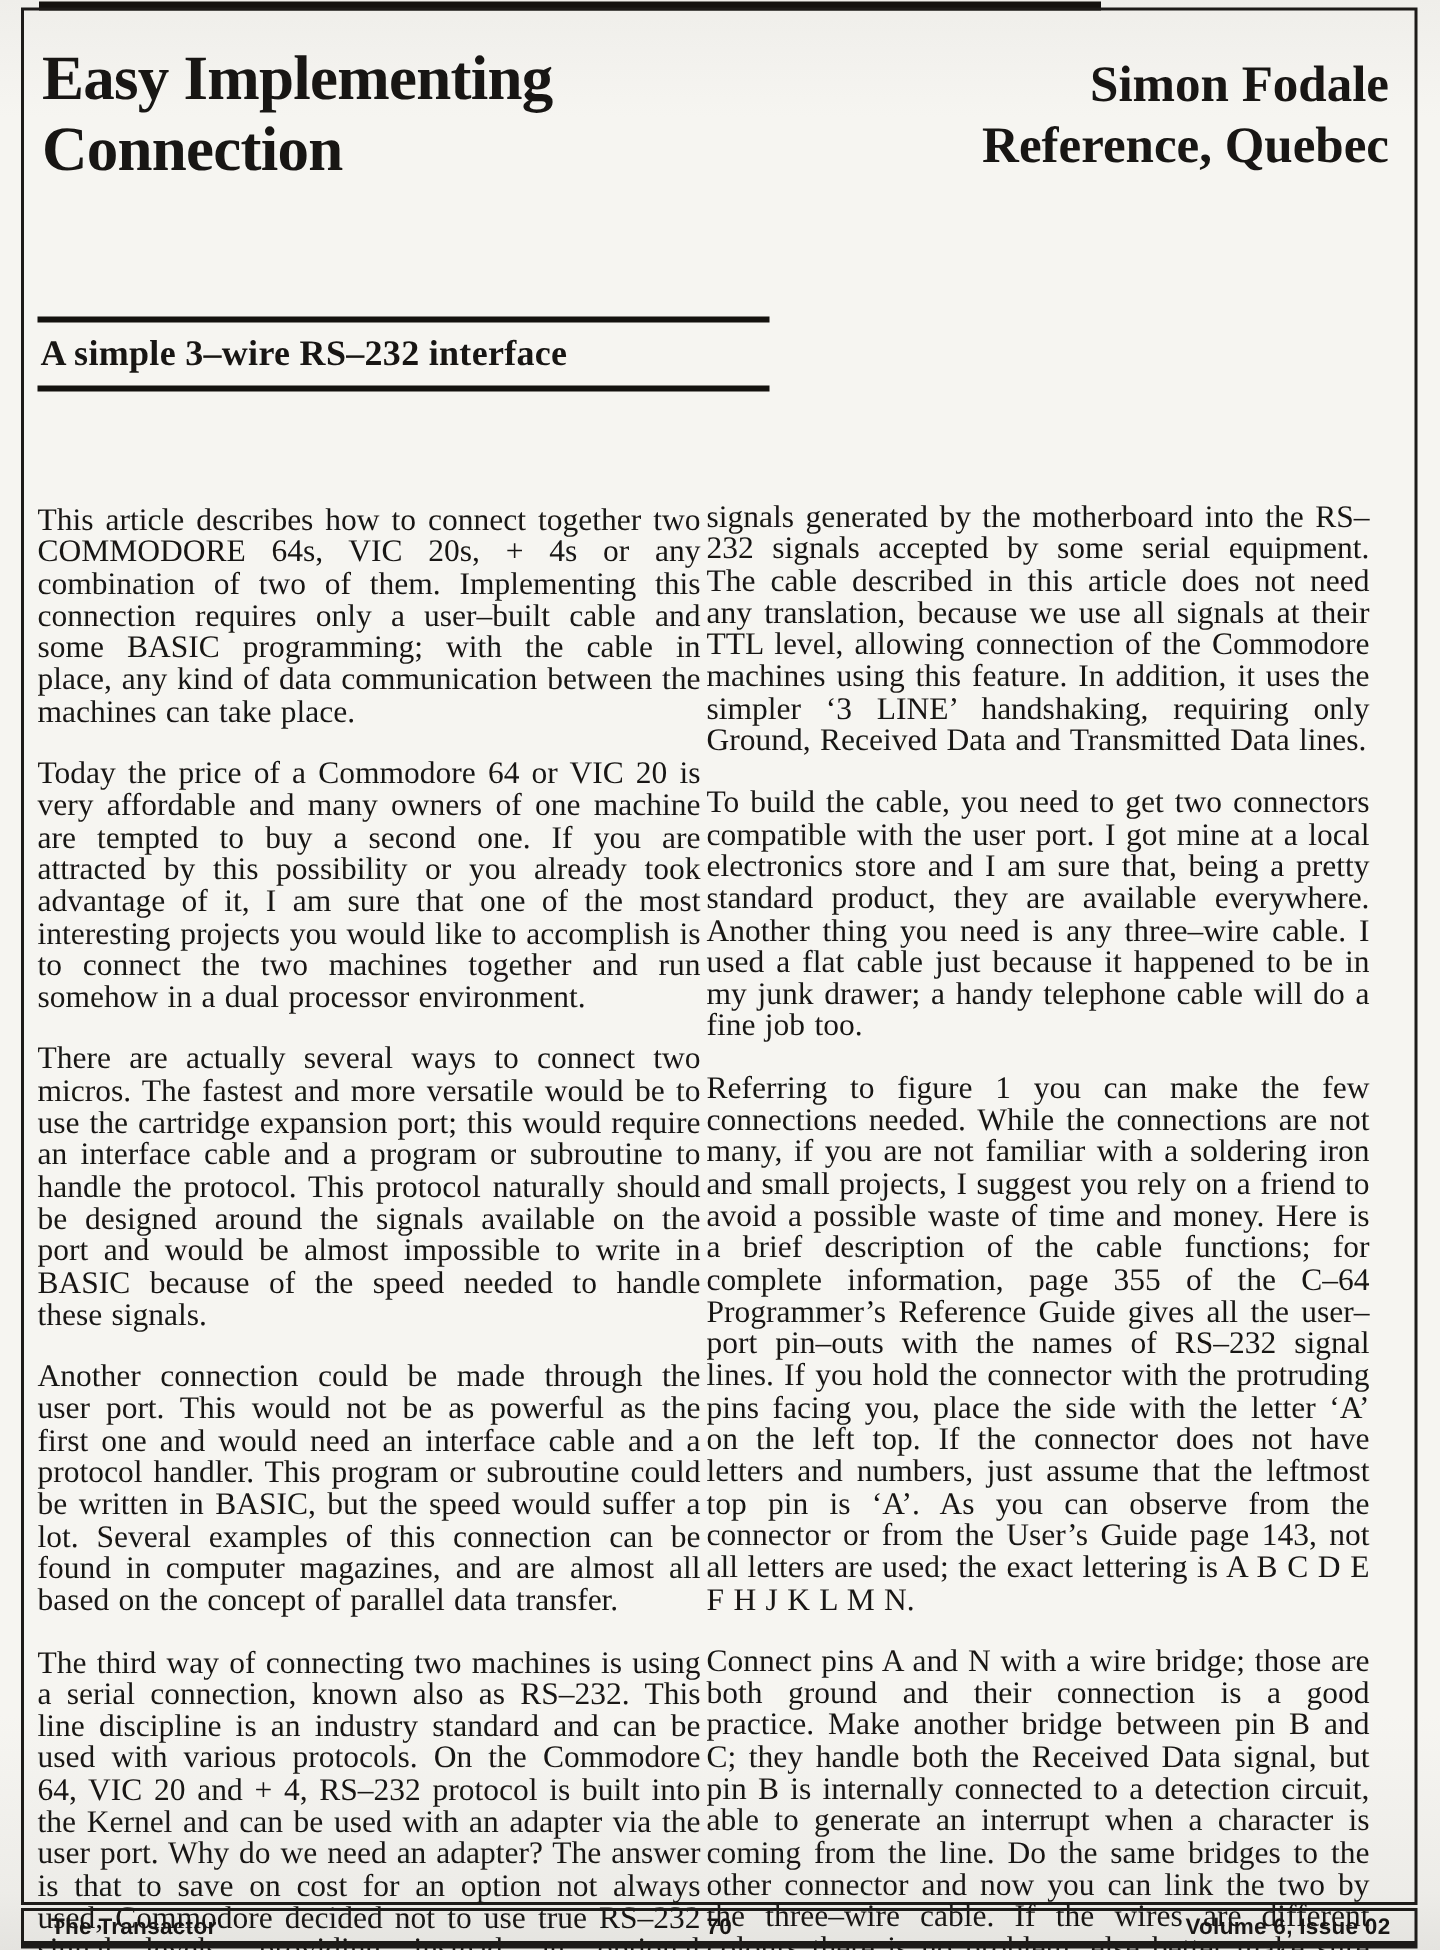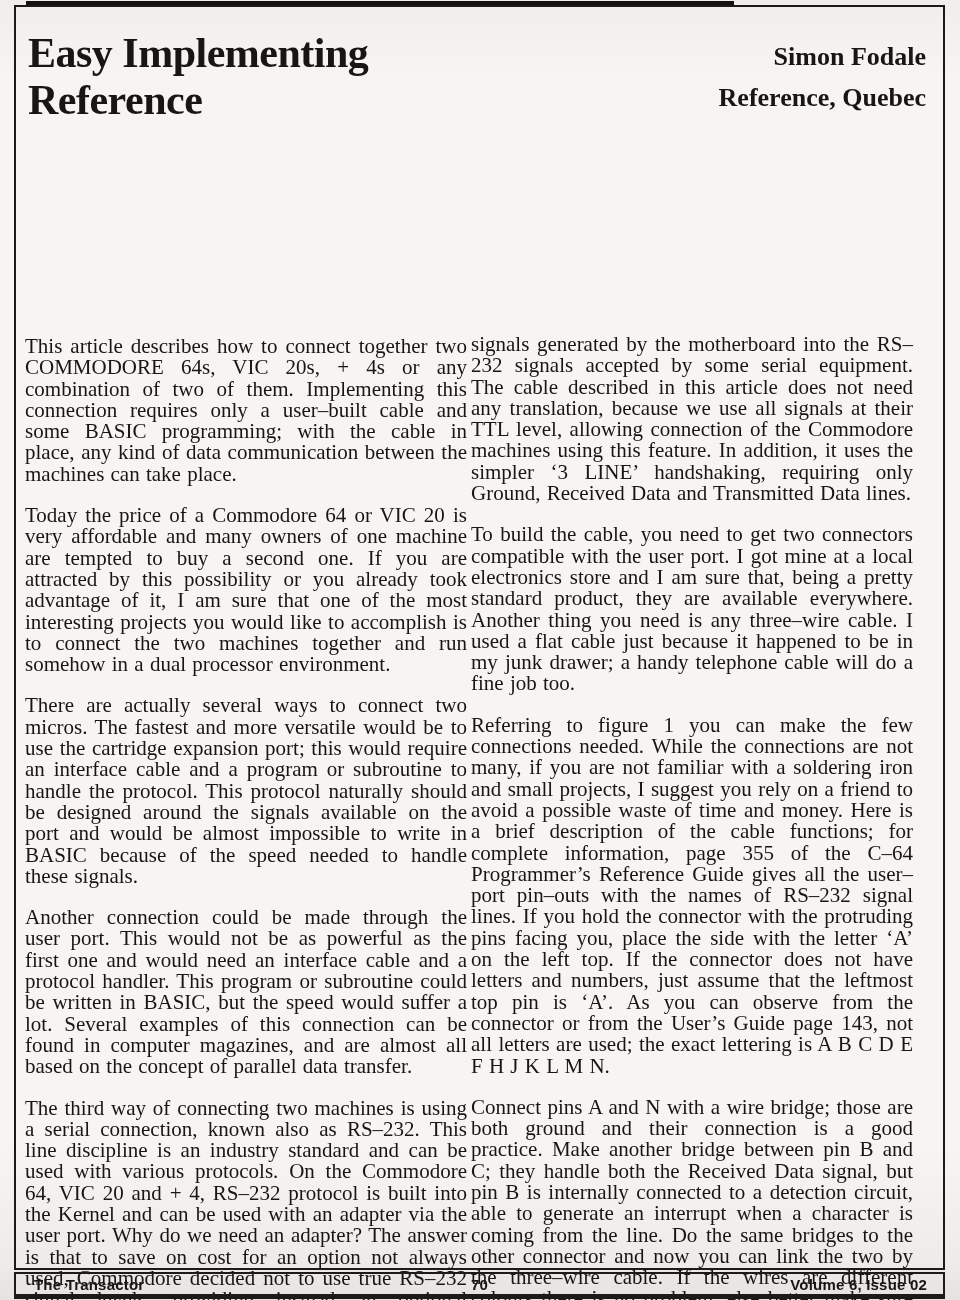--- a/index.html
+++ b/index.html
@@ -31,21 +31,21 @@
     position: absolute;
     left: 28px; top: 30px;
     font-size: 42px; font-weight: bold;
     line-height: 47px; letter-spacing: -0.5px;
     white-space: nowrap;
   }
   .byline {
     position: absolute;
     right: 34px; top: 36px;
     text-align: right;
-    font-size: 26px; font-weight: bold;
+    font-size: 34px; font-weight: bold;
     line-height: 41px;
     white-space: nowrap;
   }
   .subtitle {
     position: absolute;
     left: 25px; top: 211px;
     width: 486px;
     border-top: 4px solid #14120f;
     border-bottom: 4px solid #14120f;
     padding: 8px 0 7px 2px;
@@ -83,28 +83,29 @@
 </head>
 <body>
 
 <div class="page">
 
   <div class="top-rule"></div>
   <div class="frame"></div>
 
   <div class="title">
     <div>Easy Implementing</div>
-    <div>Reference</div>
+    <div>Connection</div>
   </div>
 
   <div class="byline">
     <div>Simon Fodale</div>
     <div>Reference, Quebec</div>
   </div>
 
+  <div class="subtitle">A simple 3–wire RS–232 interface</div>
 
   <div class="col col-left">
     <p>This article describes how to connect together two COMMODORE 64s, VIC 20s, + 4s or any combination of two of them. Implementing this connection requires only a user–built cable and some BASIC programming; with the cable in place, any kind of data communication between the machines can take place.</p>
     <p>Today the price of a Commodore 64 or VIC 20 is very affordable and many owners of one machine are tempted to buy a second one. If you are attracted by this possibility or you already took advantage of it, I am sure that one of the most interesting projects you would like to accomplish is to connect the two machines together and run somehow in a dual processor environment.</p>
     <p>There are actually several ways to connect two micros. The fastest and more versatile would be to use the cartridge expansion port; this would require an interface cable and a program or subroutine to handle the protocol. This protocol naturally should be designed around the signals available on the port and would be almost impossible to write in BASIC because of the speed needed to handle these signals.</p>
     <p>Another connection could be made through the user port. This would not be as powerful as the first one and would need an interface cable and a protocol handler. This program or subroutine could be written in BASIC, but the speed would suffer a lot. Several examples of this connection can be found in computer magazines, and are almost all based on the concept of parallel data transfer.</p>
     <p>The third way of connecting two machines is using a serial connection, known also as RS–232. This line discipline is an industry standard and can be used with various protocols. On the Commodore 64, VIC 20 and + 4, RS–232 protocol is built into the Kernel and can be used with an adapter via the user port. Why do we need an adapter? The answer is that to save on cost for an option not always used, Commodore decided not to use true RS–232 signal levels, providing instead an optional extension on the user port. This means that in theory we cannot use the RS–232 line discipline without extra hardware, but actually that hardware is needed only to translate the TTL</p>
   </div>
 
   <div class="col col-right">

